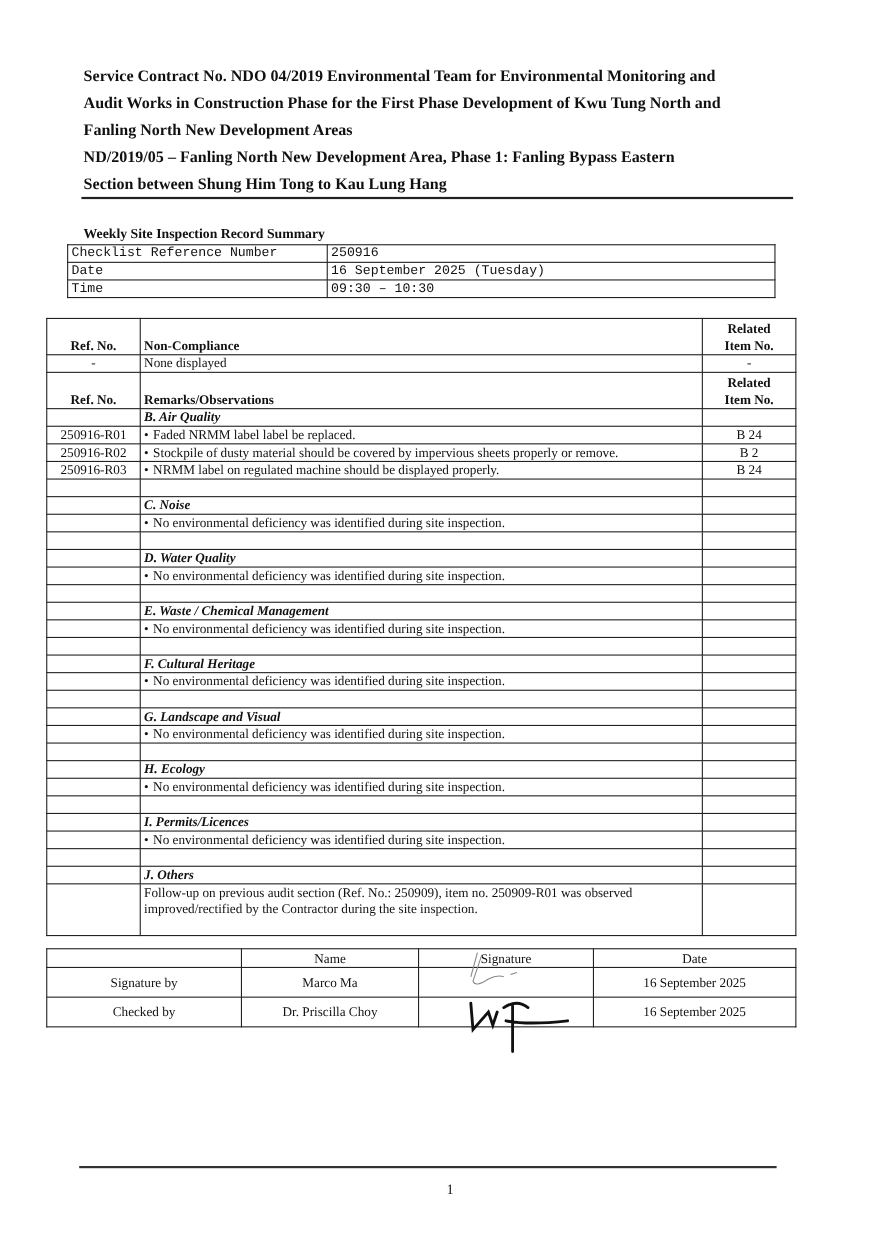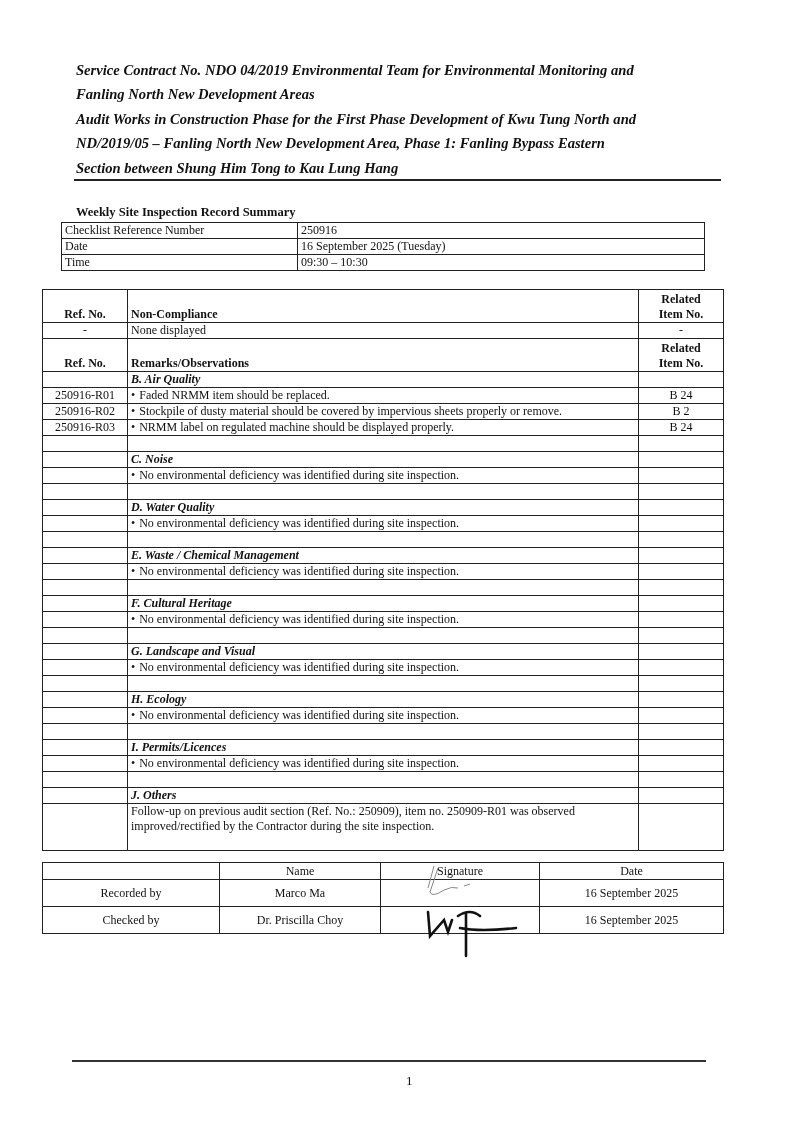--- a/index.html
+++ b/index.html
@@ -1,25 +1,25 @@
 <!DOCTYPE html>
 <html><head>
 <meta charset="utf-8">
 <style>
   html, body { margin: 0; padding: 0; background: #ffffff; }
   body { width: 794px; height: 1123px; position: relative; overflow: hidden;
          font-family: "Liberation Serif", "DejaVu Serif", serif; color: #111; }
   .header-title { position: absolute; left: 76px; top: 58px; width: 640px;
-         font-style: italic; font-weight: bold; font-size: 14.6px; line-height: 24.4px; }
+         font-weight: bold; font-size: 14.6px; line-height: 24.4px; }
   .header-rule { position: absolute; left: 74px; top: 179px; width: 647px; height: 2px; background: #222; }
   .subtitle { position: absolute; left: 76px; top: 205px; font-weight: bold; font-size: 12.5px; }
   table { border-collapse: collapse; position: absolute; font-size: 12px; }
   td, th { border: 1px solid #222; padding: 0 3px; font-weight: normal; }
   .info-table { left: 61px; top: 222px; width: 644px; }
-  .info-table td { height: 15px; line-height: 15px; }
+  .info-table td { height: 15px; line-height: 15px; font-family: Liberation Mono, monospace; }
   .info-table td:first-child { width: 229px; }
   .main-table { left: 42px; top: 289px; width: 682px; border: 1.5px solid #222; }
   .main-table td { height: 15px; line-height: 15px; }
   .main-table .c1 { width: 78px; text-align: center; }
   .main-table .c3 { width: 78px; text-align: center; }
   .main-table .hdr td { height: 32px; vertical-align: bottom; font-weight: bold; }
   .main-table .hdr td.c1 { }
   .main-table .sec td.c2 { font-style: italic; font-weight: bold; font-family: Liberation Serif, serif; }
   .main-table .others td { height: 46px; vertical-align: top; }
   .bullet::before { content: "\2022"; margin-right: 4px; }
@@ -35,22 +35,22 @@
   .footer { position: absolute; top: 1124px; font-size: 16px; }
   .footer-left { left: 76px; }
   .footer-center { left: 406px; font-size: 13px; top: 1073px; }
   .footer-right { left: 602px; }
 </style>
 </head>
 <body>
 
 <div class="header-title">
   <div>Service Contract No. NDO 04/2019 Environmental Team for Environmental Monitoring and</div>
+  <div>Audit Works in Construction Phase for the First Phase Development of Kwu Tung North and</div>
   <div>Fanling North New Development Areas</div>
-  <div>Audit Works in Construction Phase for the First Phase Development of Kwu Tung North and</div>
   <div>ND/2019/05 – Fanling North New Development Area, Phase 1: Fanling Bypass Eastern</div>
   <div>Section between Shung Him Tong to Kau Lung Hang</div>
 </div>
 <div class="header-rule"></div>
 
 <div class="subtitle">Weekly Site Inspection Record Summary</div>
 
 <table class="info-table">
   <tbody>
       <tr>
@@ -87,21 +87,21 @@
   </tr>
   </tbody>
     <tbody id="sections-body">
       <tr class="sec">
         <td class="c1"></td>
         <td class="c2">B. Air Quality</td>
         <td class="c3"></td>
       </tr>
       <tr>
         <td class="c1">250916-R01</td>
-        <td class="c2"><span class="bullet"></span><span>Faded NRMM item should be replaced.</span></td>
+        <td class="c2"><span class="bullet"></span><span>Faded NRMM label label be replaced.</span></td>
         <td class="c3">B 24</td>
       </tr>
       <tr>
         <td class="c1">250916-R02</td>
         <td class="c2"><span class="bullet"></span><span>Stockpile of dusty material should be covered by impervious sheets properly or remove.</span></td>
         <td class="c3">B 2</td>
       </tr>
       <tr>
         <td class="c1">250916-R03</td>
         <td class="c2"><span class="bullet"></span><span>NRMM label on regulated machine should be displayed properly.</span></td>
@@ -234,21 +234,21 @@
 
 <table class="sig-table">
   <tbody>
       <tr class="head">
     <td></td>
     <td>Name</td>
     <td>Signature</td>
     <td>Date</td>
   </tr>
   <tr class="row">
-    <td>Recorded by</td>
+    <td>Signature by</td>
     <td>Marco Ma</td>
     <td></td>
     <td>16 September 2025</td>
   </tr>
   <tr class="row">
     <td>Checked by</td>
     <td>Dr. Priscilla Choy</td>
     <td></td>
     <td>16 September 2025</td>
   </tr>

